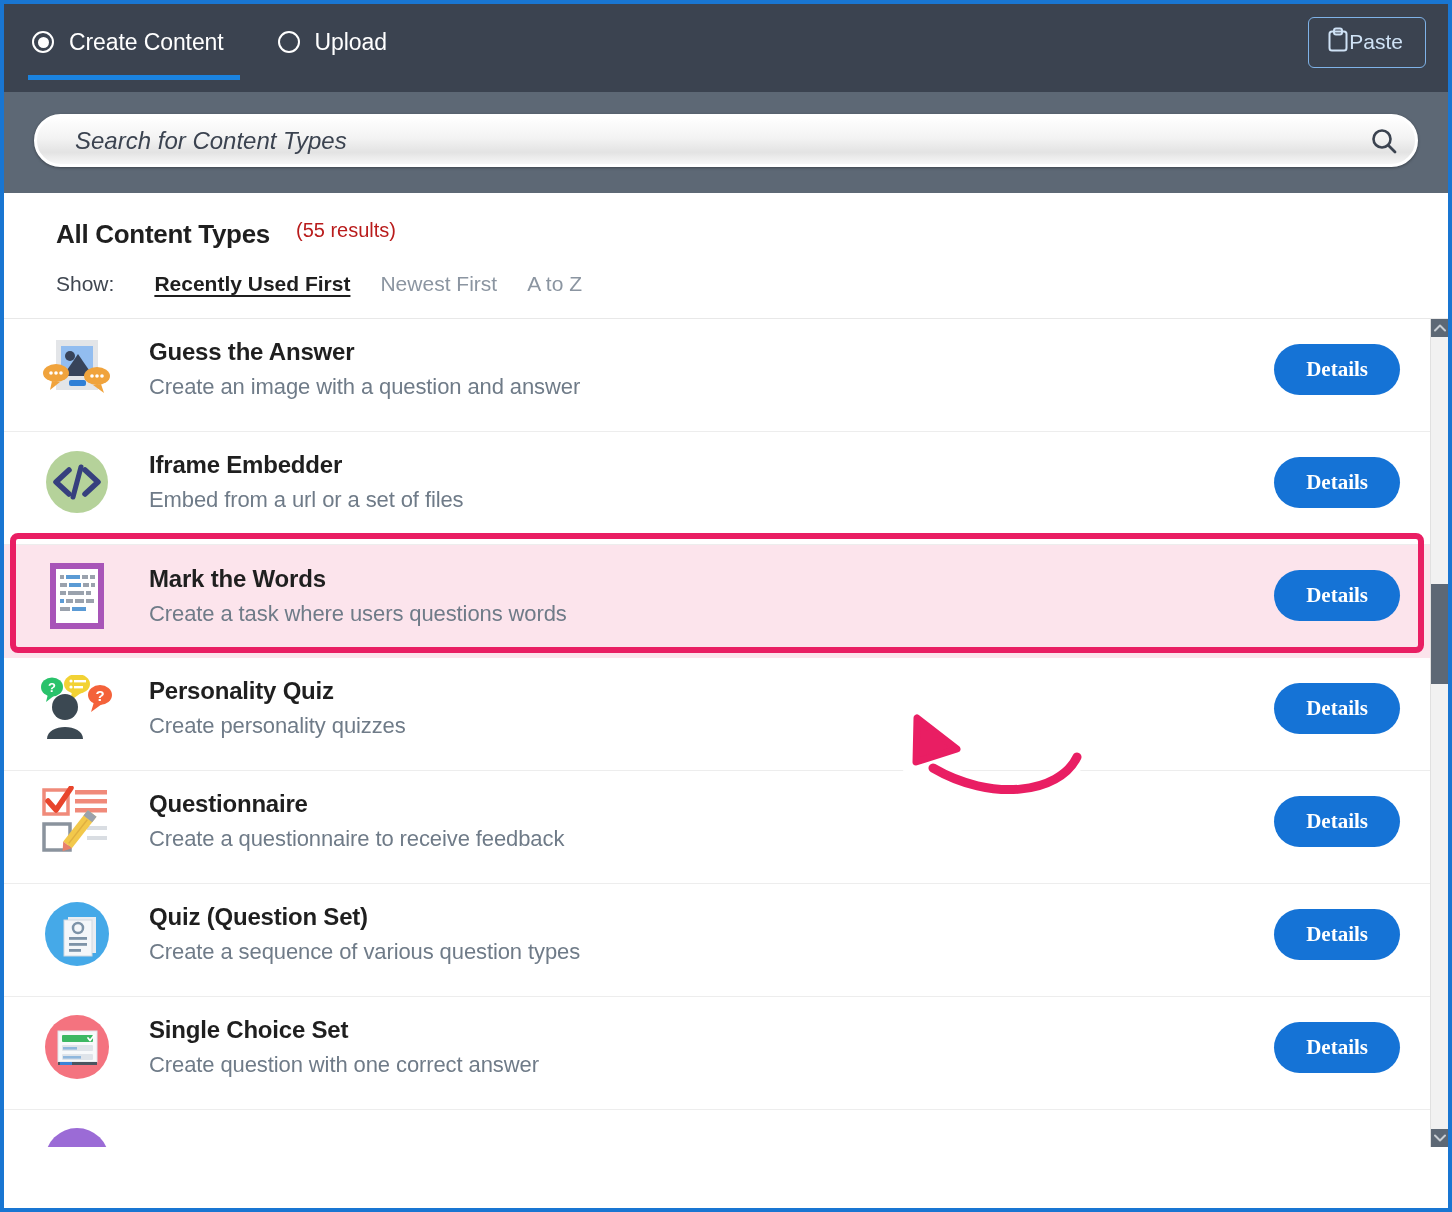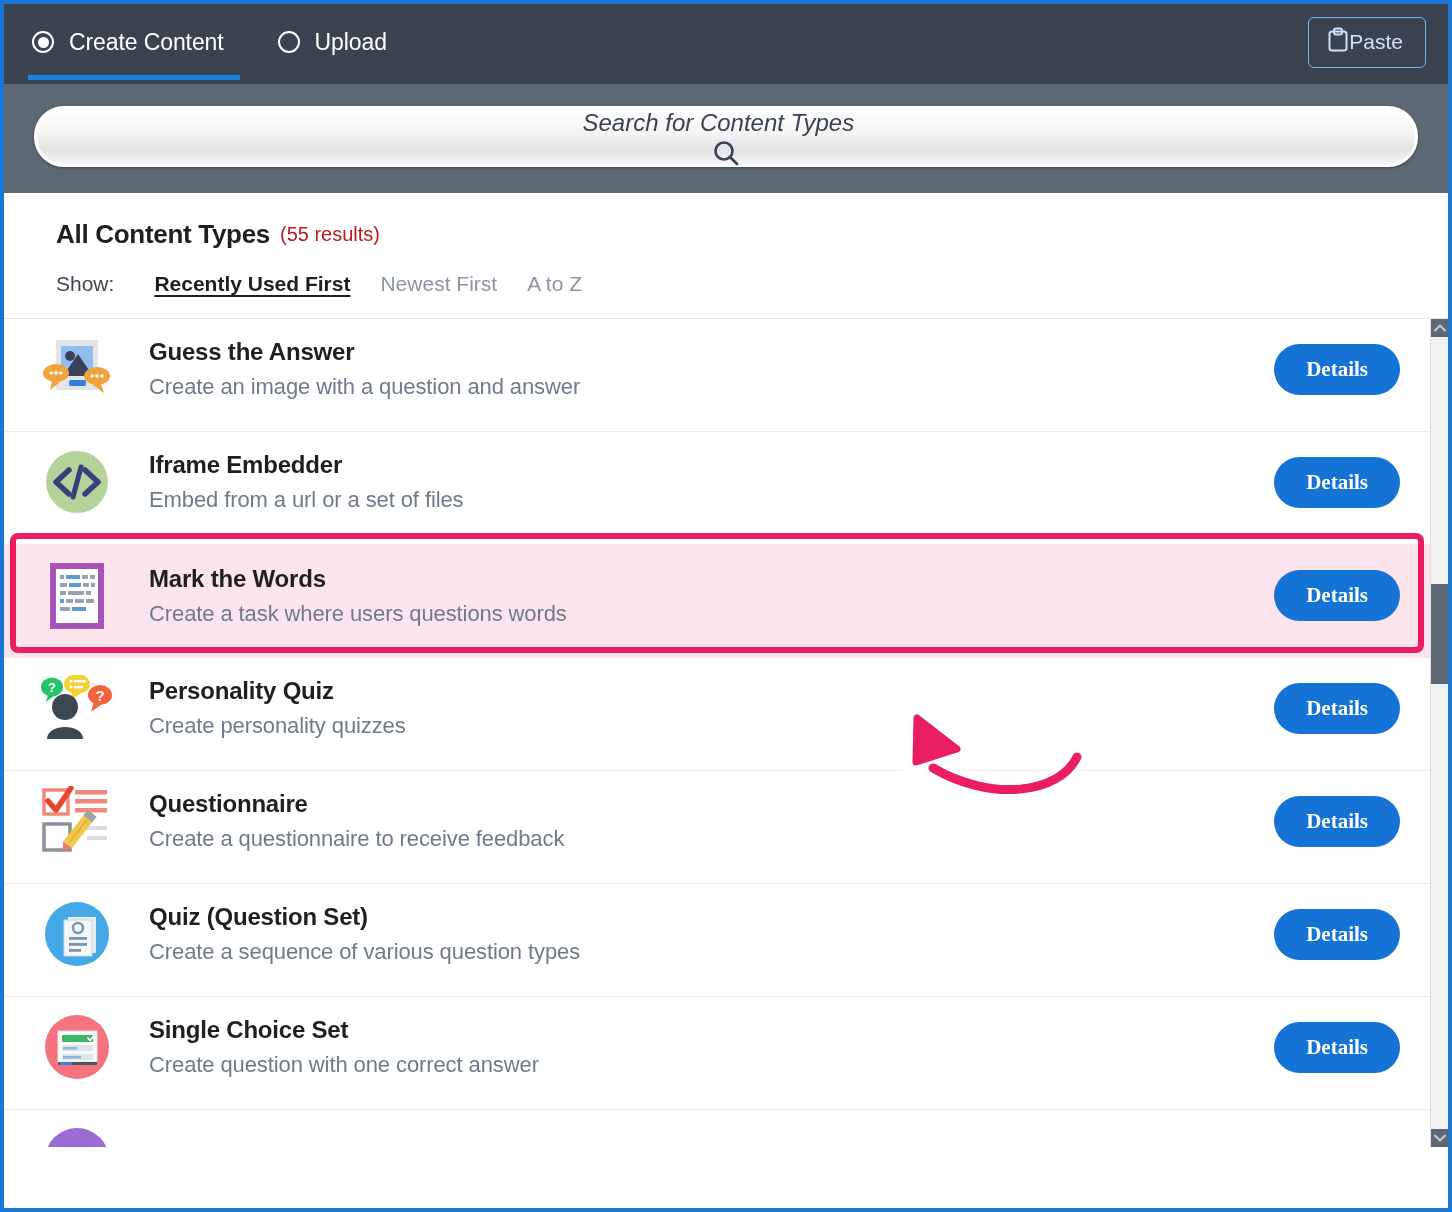--- a/index.html
+++ b/index.html
@@ -71,21 +71,21 @@
     justify-content: center;
     cursor: pointer;
   }
 
   
   .toolbar {
     background: #3b4350;
     height: 76px;
     display: flex;
     align-items: center;
-    padding: 0 22px 4px 0;
+    padding: 0 22px 12px 0;
     position: relative;
   }
   .radio-group {
     display: flex;
     align-items: center;
     height: 100%;
   }
   .radio-item {
     display: flex;
     align-items: center;
@@ -140,29 +140,28 @@
     cursor: pointer;
   }
 
   
   .searchbar-wrap {
     background: #5d6875;
     padding: 22px 30px 26px 30px;
   }
   .search-pill {
     position: relative;
-    height: 61px;
+    height: 53px;
     border-radius: 30px;
     background: linear-gradient(to bottom, #ffffff 0%, #f3f3f3 45%, #e3e3e3 75%, #f7f7f7 100%);
     border: 3px solid #ffffff;
     box-shadow: 0 1px 3px rgba(0,0,0,0.35);
     display: flex;
     align-items: center;
     box-sizing: border-box;
-    flex-direction: column;
   }
   .search-input {
     border: 0;
     outline: none;
     background: transparent;
     flex: 1 1 auto;
     font-family: "Liberation Sans", sans-serif;
     font-style: italic;
     font-size: 24px;
     color: #3b4350;
@@ -186,22 +185,22 @@
   }
 
   
   .results-head {
     background: #ffffff;
     padding: 26px 30px 22px 52px;
     border-bottom: 1px solid #e8e8e8;
   }
   .results-title-row {
     display: flex;
-    align-items: center;
-    gap: 10px;
+    align-items: flex-start;
+    gap: 26px;
     margin-bottom: 22px;
   }
   .results-title {
     font-size: 26px;
     font-weight: bold;
     color: #1f1f1f;
     letter-spacing: -0.3px;
   }
   .results-count {
     font-size: 20px;

